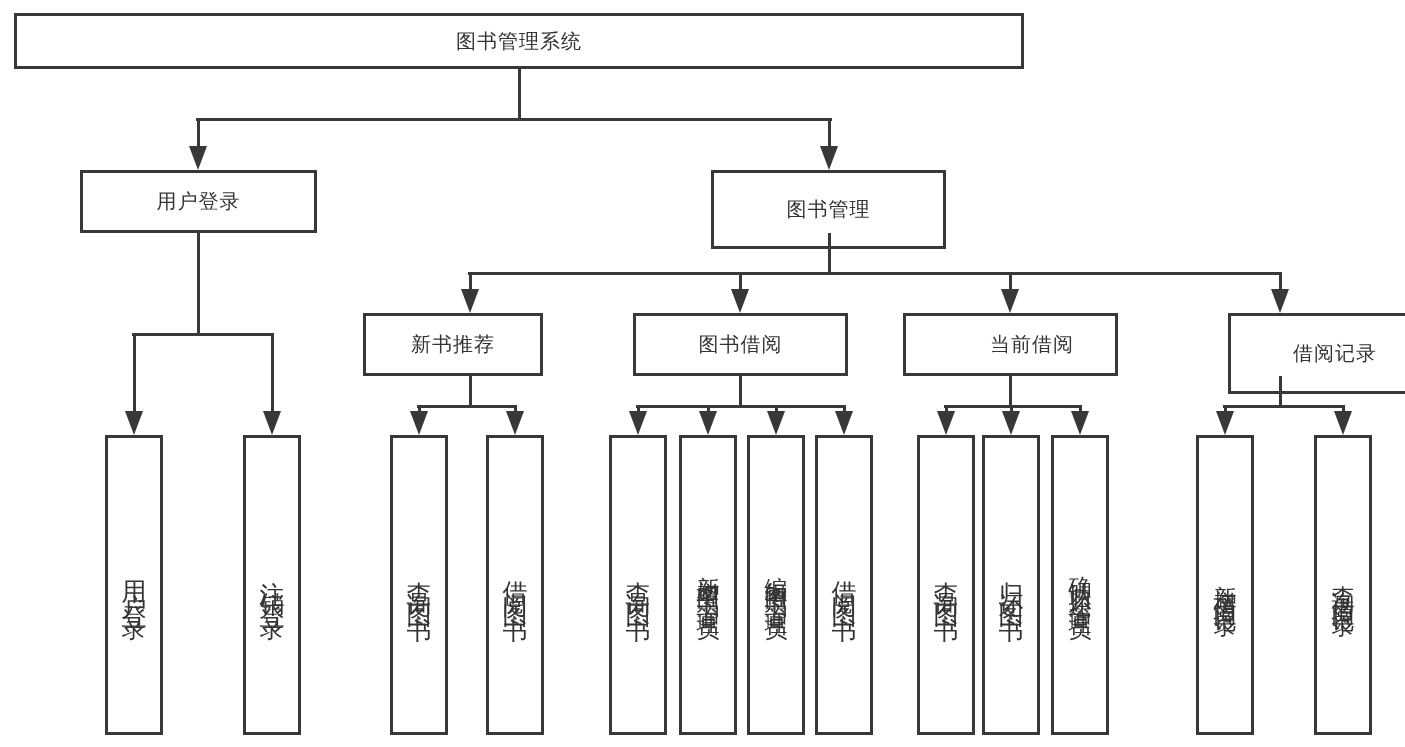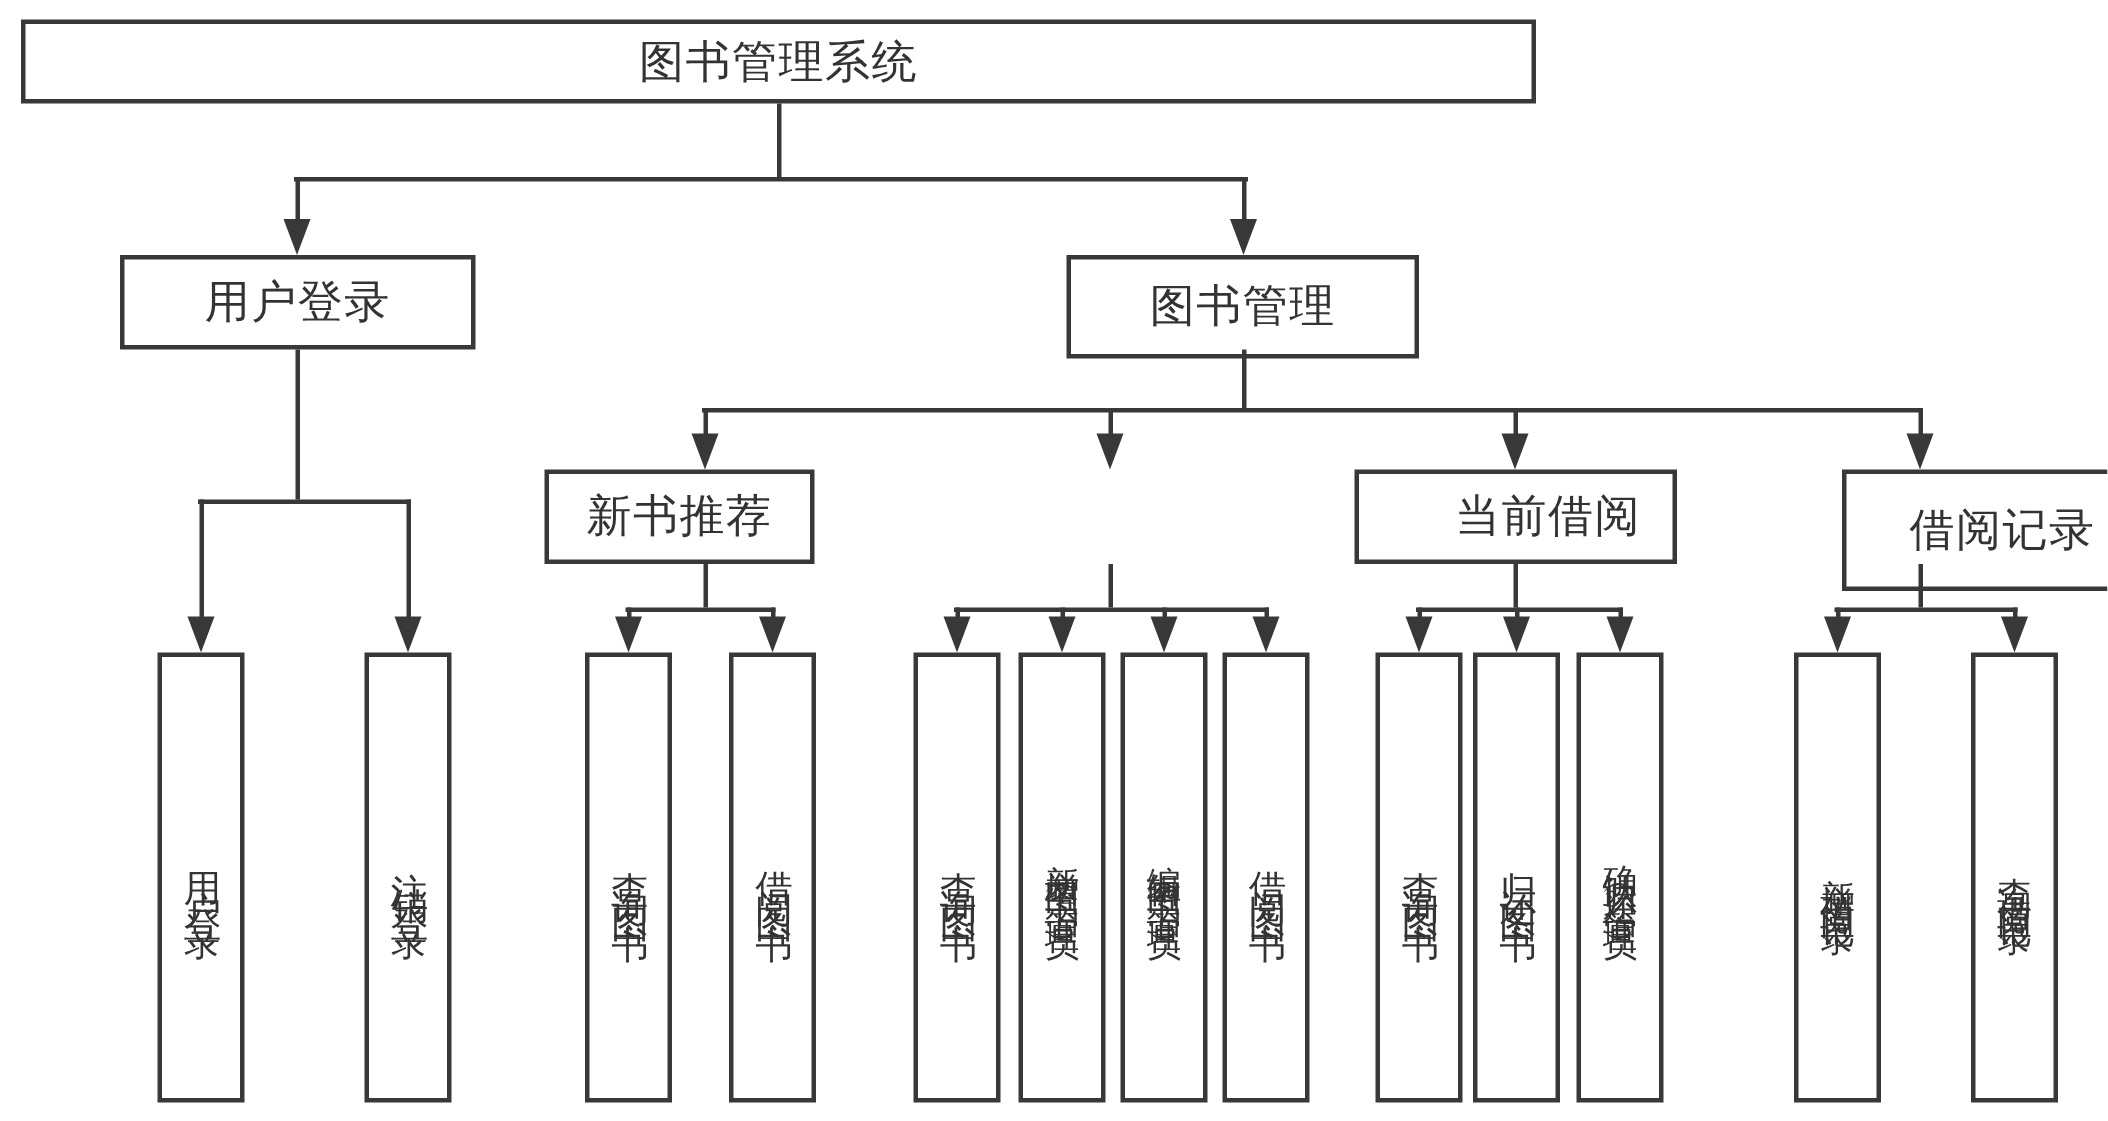--- a/index.html
+++ b/index.html
@@ -6,21 +6,21 @@
   .canvas {
     position:relative; width:1405px; height:747px; background:#ffffff;
     font-family:"Liberation Sans","DejaVu Sans",sans-serif; color:#333333;
     overflow:hidden;
   }
   .box {
     position:absolute; box-sizing:border-box;
     border:3px solid #383838; background:#ffffff;
     display:flex; align-items:center; justify-content:center;
   }
-  .hlabel { font-size:30px; letter-spacing:1px; white-space:nowrap; }
+  .hlabel { font-size:20px; letter-spacing:1px; white-space:nowrap; }
   .vlabel { writing-mode:vertical-rl; font-size:25px; letter-spacing:12px; line-height:1; }
   .vlabel.dense { font-size:23px; letter-spacing:6px; }
   .hline, .vline { position:absolute; background:#383838; }
   .hline { height:3px; }
   .vline { width:3px; }
   .arrow {
     position:absolute; width:0; height:0;
     border-left:9px solid transparent; border-right:9px solid transparent;
     border-top:24px solid #383838;
   }
@@ -42,21 +42,21 @@
   <div class="vline" style="left:518px; top:69px; height:49px;"></div>
   <div class="hline" style="left:196px; top:118px; width:636px;"></div>
   <div class="vline" style="left:197px; top:118px; height:30px;"></div>
   <div class="arrow" style="left:189px; top:146px;"></div>
   <div class="vline" style="left:828px; top:118px; height:30px;"></div>
   <div class="arrow" style="left:820px; top:146px;"></div>
 
   <div class="box" style="left:80px; top:170px; width:237px; height:63px;">
     <span class="hlabel">用户登录</span>
   </div>
-  <div class="box" style="left:711px; top:170px; width:235px; height:69px;font-family:Liberation Mono, monospace;">
+  <div class="box" style="left:711px; top:170px; width:235px; height:79px;font-family:Liberation Mono, monospace;">
     <span class="hlabel">图书管理</span>
   </div>
 
   <div class="vline" style="left:197px; top:233px; height:100px;"></div>
   <div class="hline" style="left:132px; top:333px; width:142px;"></div>
   <div class="vline" style="left:133px; top:333px; height:80px;"></div>
   <div class="arrow" style="left:125px; top:411px;"></div>
   <div class="vline" style="left:271px; top:333px; height:80px;"></div>
   <div class="arrow" style="left:263px; top:411px;"></div>
 
@@ -66,20 +66,23 @@
   <div class="arrow" style="left:461px; top:289px;"></div>
   <div class="vline" style="left:739px; top:272px; height:18px;"></div>
   <div class="arrow" style="left:731px; top:289px;"></div>
   <div class="vline" style="left:1009px; top:272px; height:18px;"></div>
   <div class="arrow" style="left:1001px; top:289px;"></div>
   <div class="vline" style="left:1279px; top:272px; height:18px;"></div>
   <div class="arrow" style="left:1271px; top:289px;"></div>
 
   <div class="box" style="left:363px; top:313px; width:180px; height:63px;">
     <span class="hlabel">新书推荐</span>
+  </div>
+  <div class="box" style="left:633px; top:313px; width:215px; height:63px;">
+    <span class="hlabel">图书借阅</span>
   </div>
   <div class="box" style="left:903px; top:313px; width:215px; height:63px;padding-left:43px;">
     <span class="hlabel">当前借阅</span>
   </div>
   <div class="box" style="left:1228px; top:313px; width:214px; height:81px;">
     <span class="hlabel">借阅记录</span>
   </div>
 
   <div class="vline" style="left:469px; top:376px; height:29px;"></div>
   <div class="hline" style="left:417px; top:405px; width:100px;"></div>

